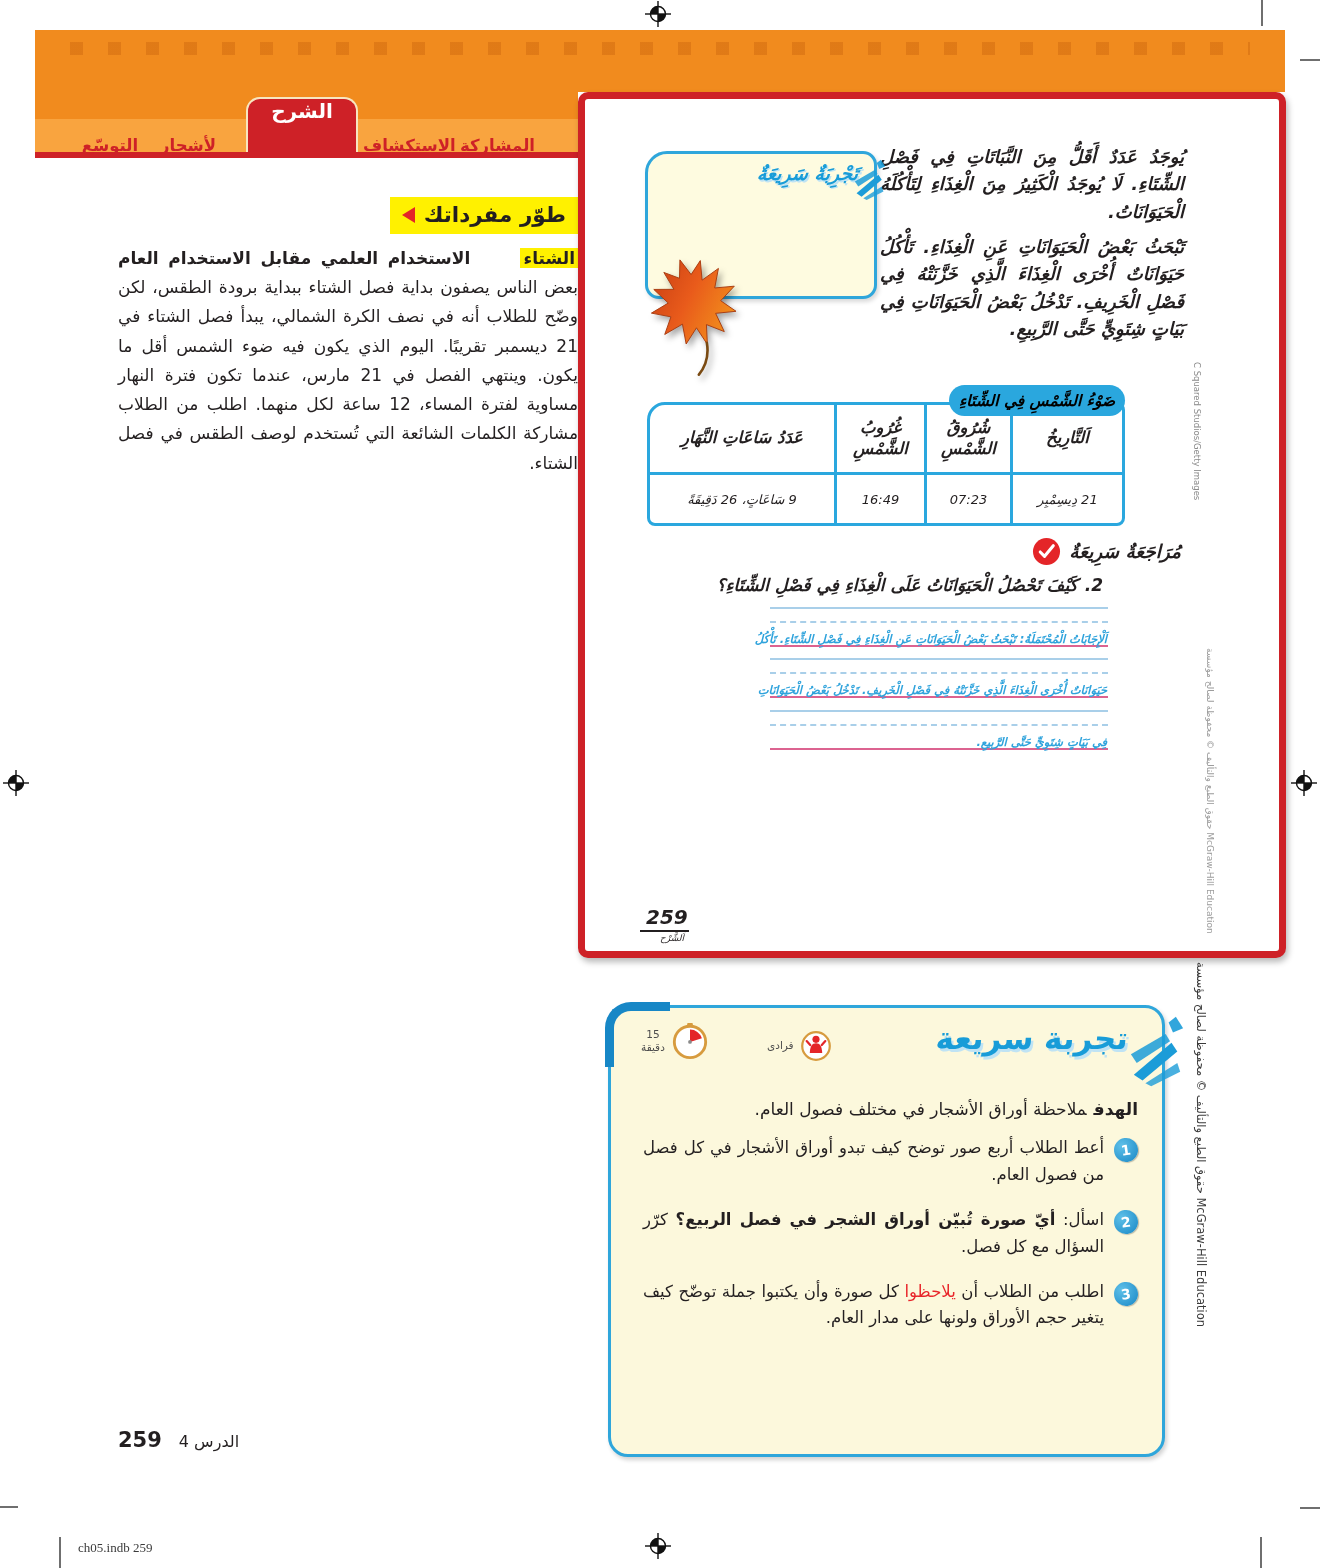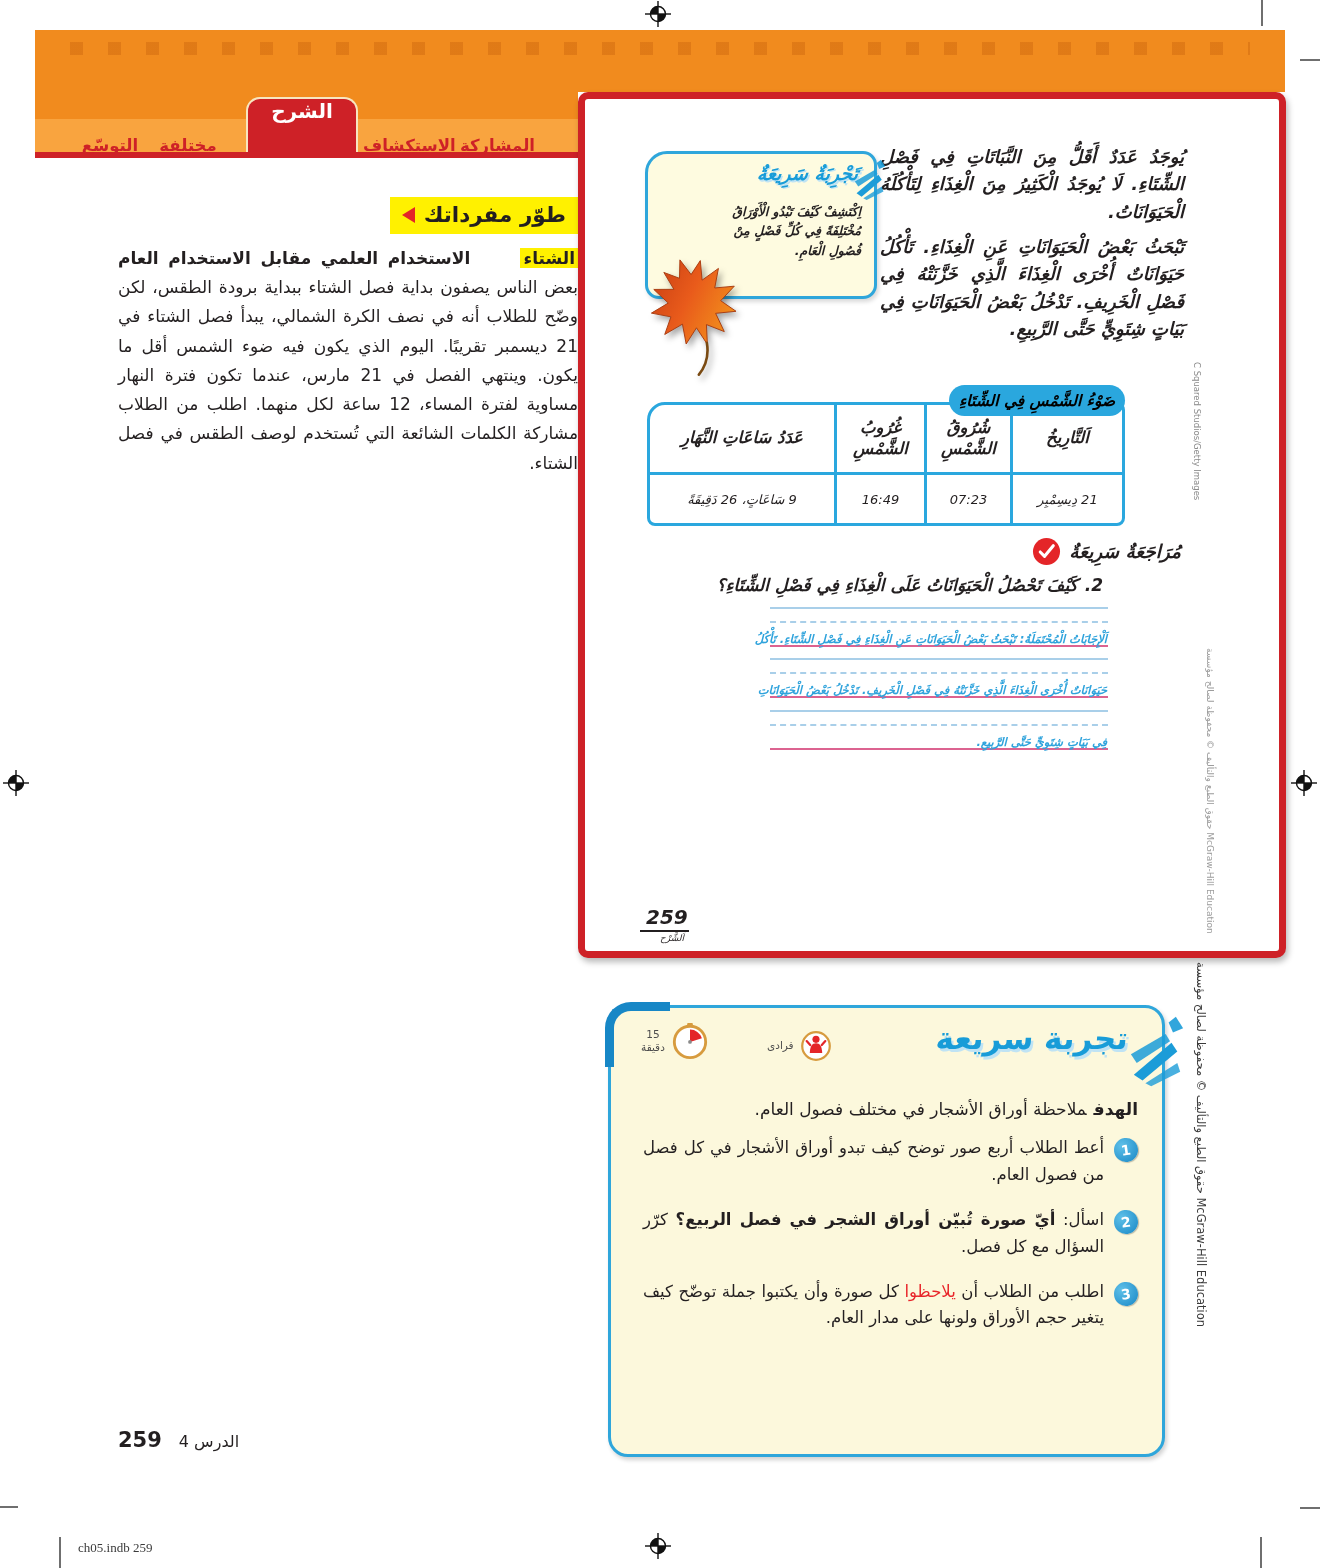--- a/index.html
+++ b/index.html
@@ -162,21 +162,21 @@
   <div class="abs banner-main"></div>
   <div class="abs banner-dots"></div>
   <div class="abs banner-ext"></div>
   <div class="abs tab-strip"></div>
   <div class="abs tab-rule"></div>
   <div class="abs tab-label" style="left:455px;width:85px;">المشاركة</div>
   <div class="abs tab-label" style="left:363px;width:88px;">الاستكشاف</div>
   <div class="abs tab-active">
       <span>الشرح</span>
     </div>
-  <div class="abs tab-label" style="left:152px;width:72px;">مختلفة</div>
+  <div class="abs tab-label" style="left:152px;width:72px;">لأشجار</div>
   <div class="abs tab-label" style="left:70px;width:80px;">التوسّع</div>
 
   <div class="abs vocab-heading">
     <span class="tri"></span>
     <span class="txt">طوّر مفرداتك</span>
   </div>
   <div class="abs vocab-par"><span class="term">الشتاء</span> <span class="lead">الاستخدام العلمي مقابل الاستخدام العام</span><span> بعض الناس يصفون بداية فصل الشتاء ببداية برودة الطقس، لكن وضّح للطلاب أنه في نصف الكرة الشمالي، يبدأ فصل الشتاء في 21 ديسمبر تقريبًا. اليوم الذي يكون فيه ضوء الشمس أقل ما يكون. وينتهي الفصل في 21 مارس، عندما تكون فترة النهار مساوية لفترة المساء، 12 ساعة لكل منهما. اطلب من الطلاب مشاركة الكلمات الشائعة التي تُستخدم لوصف الطقس في فصل الشتاء.</span></div>
 
   <div class="abs" id="page">
     <div class="abs intro">
@@ -187,21 +187,20 @@
     <div class="abs callout">
       <div class="abs callout-title">تَجْرِبَةٌ سَرِيعَةٌ</div>
       <svg class="abs callout-splash" viewBox="0 0 40 50">
           <g fill="#1B9CD8">
             <path d="M4 42 L30 20 L34 26 L10 46 Z"></path>
             <path d="M2 28 L26 14 L29 19 L6 34 Z" opacity=".85"></path>
             <path d="M12 48 L34 34 L36 40 L16 50 Z" opacity=".8"></path>
             <path d="M28 6 L33 2 L38 10 L31 13 Z" opacity=".9"></path>
           </g>
         </svg>
-      <div class="abs callout-body">اِكْتَشِفْ كَيْفَ تَبْدُو الْأَوْرَاقُ مُخْتَلِفَةً فِي كُلِّ فَصْلٍ مِنْ فُصُولِ الْعَامِ.</div>
       <svg class="abs leaf" viewBox="0 0 120 140">
         <defs>
             <linearGradient id="lg" x1="0" y1="0" x2="1" y2="1">
           <stop offset="0" stop-color="#C33A12"></stop>
               <stop offset="0.45" stop-color="#E95B1B"></stop>
               <stop offset="1" stop-color="#F5A31C"></stop>
         </linearGradient>
           </defs>
         <g transform="rotate(-18 60 60)">
           <path d="M60 4 L67 24 L82 12 L77 34 L99 27 L88 47 L110 52 L90 63 L103 80 L80 75 L83 98 L66 84 L60 106 L54 84 L37 98 L40 75 L17 80 L30 63 L10 52 L32 47 L21 27 L43 34 L38 12 L53 24 Z" fill="url(#lg)" stroke="#A93B10" stroke-width="1"></path>

